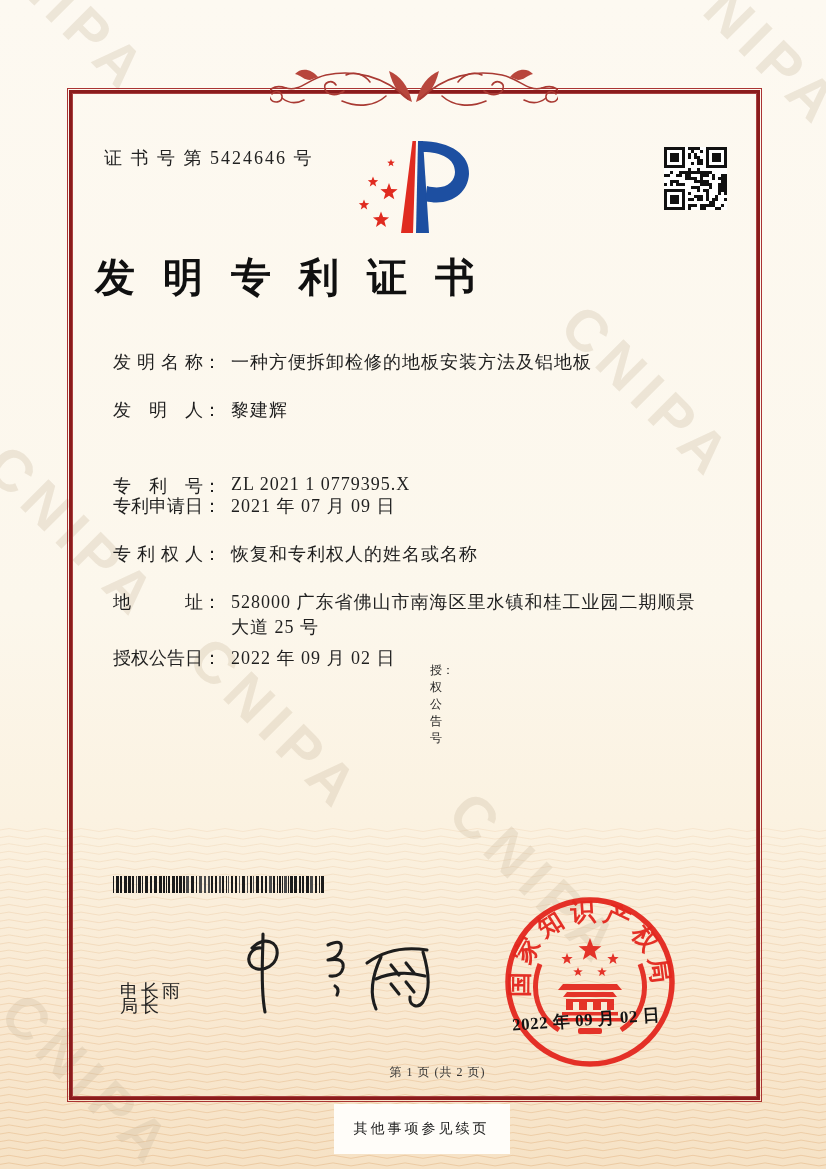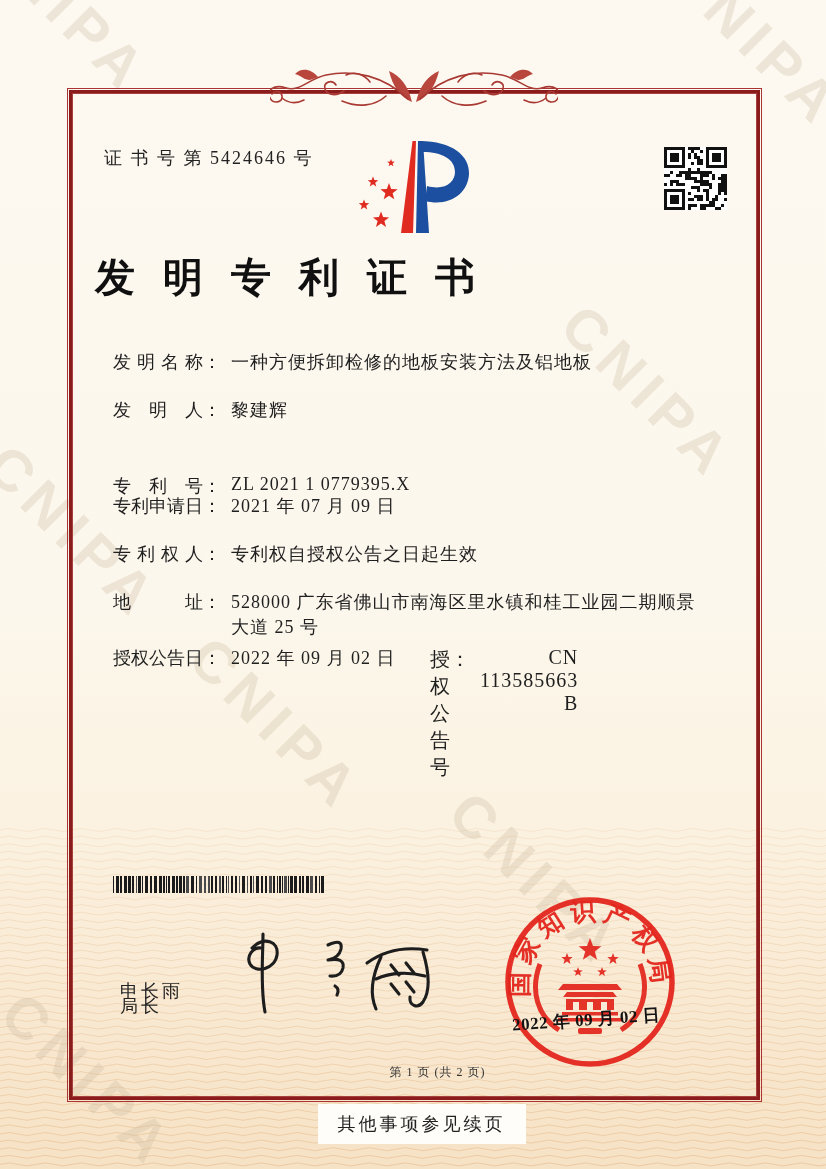--- a/index.html
+++ b/index.html
@@ -20,31 +20,31 @@
   .title{
     position:absolute;left:67px;top:250px;width:693px;text-align:left;
     font-size:40px;font-weight:700;letter-spacing:28px;padding-left:28px;box-sizing:border-box;color:#101010;
   }
   .fields{position:absolute;left:113px;top:350px;width:620px;}
   .frow{position:absolute;left:0;display:flex;align-items:flex-start;font-size:18px;}
   .flabel{display:inline-block;width:90px;text-align:justify;text-align-last:justify;flex:none;}
   .fcolon{flex:none;margin-right:10px;}
   .fvalue{letter-spacing:1px;}
   .addr-value{width:478px;line-height:25px;}
-  .grant2{position:absolute;left:317px;top:0;display:flex;font-size:20px;text-align:right;}
+  .grant2{position:absolute;left:317px;top:16px;display:flex;font-size:12px;}
   .paras{position:absolute;left:105px;top:681px;width:620px;font-size:17.5px;line-height:39px;text-align:justify;letter-spacing:0.6px;color:#222;}
   .paras p{margin:0;text-indent:2em;}
   .signer{position:absolute;left:120px;font-family:"Liberation Sans","DejaVu Sans",sans-serif;font-size:18px;letter-spacing:3px;color:#222;}
   .seal-date{
     position:absolute;left:512px;top:1008px;width:160px;font-weight:700;font-size:17px;
     color:#141414;transform:rotate(-4deg);letter-spacing:0.5px;z-index:6;
   }
   .pagenum{position:absolute;left:67px;top:1064px;width:693px;text-align:center;font-size:12px;letter-spacing:1px;color:#333;margin-left:24px;}
   .footer-note{position:absolute;left:67px;top:1104px;width:693px;text-align:center;}
-  .footer-note span{display:inline-block;background:#fffdf9;padding:8px 20px;font-size:18px;letter-spacing:3px;color:#222;margin-left:16px;}
+  .footer-note span{display:inline-block;background:#fffdf9;padding:16px 20px;font-size:14px;letter-spacing:3px;color:#222;margin-left:16px;}
   svg{position:absolute;}
   .sig-svg path{fill:none;stroke:#1d1d1d;stroke-width:3.1;stroke-linecap:round;stroke-linejoin:round;}
 </style>
 </head>
 <body>
 
 <div class="page">
 
   <svg id="waves" style="left:0;top:826px;" width="826" height="343">
       <path d="M0 4.0 q9 -3 18 0 q9 3 18 0 q9 -3 18 0 q9 3 18 0 q9 -3 18 0 q9 3 18 0 q9 -3 18 0 q9 3 18 0 q9 -3 18 0 q9 3 18 0 q9 -3 18 0 q9 3 18 0 q9 -3 18 0 q9 3 18 0 q9 -3 18 0 q9 3 18 0 q9 -3 18 0 q9 3 18 0 q9 -3 18 0 q9 3 18 0 q9 -3 18 0 q9 3 18 0 q9 -3 18 0 q9 3 18 0 q9 -3 18 0 q9 3 18 0 q9 -3 18 0 q9 3 18 0 q9 -3 18 0 q9 3 18 0 q9 -3 18 0 q9 3 18 0 q9 -3 18 0 q9 3 18 0 q9 -3 18 0 q9 3 18 0 q9 -3 18 0 q9 3 18 0 q9 -3 18 0 q9 3 18 0 q9 -3 18 0 q9 3 18 0 q9 -3 18 0 q9 3 18 0 q9 -3 18 0 q9 3 18 0" fill="none" stroke="rgba(214,150,85,0.130)" stroke-width="1"></path>
@@ -294,35 +294,34 @@
       <span class="fvalue">ZL 2021 1 0779395.X</span>
     </div>
     <div class="frow" style="top:144px;">
       <span class="flabel">专利申请日</span>
         <span class="fcolon">：</span>
       <span class="fvalue">2021 年 07 月 09 日</span>
     </div>
     <div class="frow" style="top:192px;">
       <span class="flabel">专利权人</span>
         <span class="fcolon">：</span>
-      <span class="fvalue">专利权自授权公告之日起生效</span>
+      <span class="fvalue">恢复和专利权人的姓名或名称</span>
     </div>
     <div class="frow" style="top:240px;">
       <span class="flabel">地址</span>
         <span class="fcolon">：</span>
       <span class="fvalue addr-value">528000 广东省佛山市南海区里水镇和桂工业园二期顺景大道 25 号</span>
     </div>
     <div class="frow" style="top:296px;">
       <span class="flabel">授权公告日</span>
         <span class="fcolon">：</span>
       <span class="fvalue">2022 年 09 月 02 日</span>
       <span class="grant2">
         <span>授权公告号</span>
           <span class="fcolon">：</span>
-        <span class="fvalue">CN 113585663 B</span>
       </span>
     </div>
   </div>
 
 
   <svg id="barcode" style="left:113px;top:876px;" width="215" height="17" viewBox="0 0 215 17">
       <rect x="0" y="0" width="1" height="17" fill="#1b1b1b"></rect>
       <rect x="3" y="0" width="3" height="17" fill="#1b1b1b"></rect>
       <rect x="7" y="0" width="2" height="17" fill="#1b1b1b"></rect>
       <rect x="11" y="0" width="3" height="17" fill="#1b1b1b"></rect>

